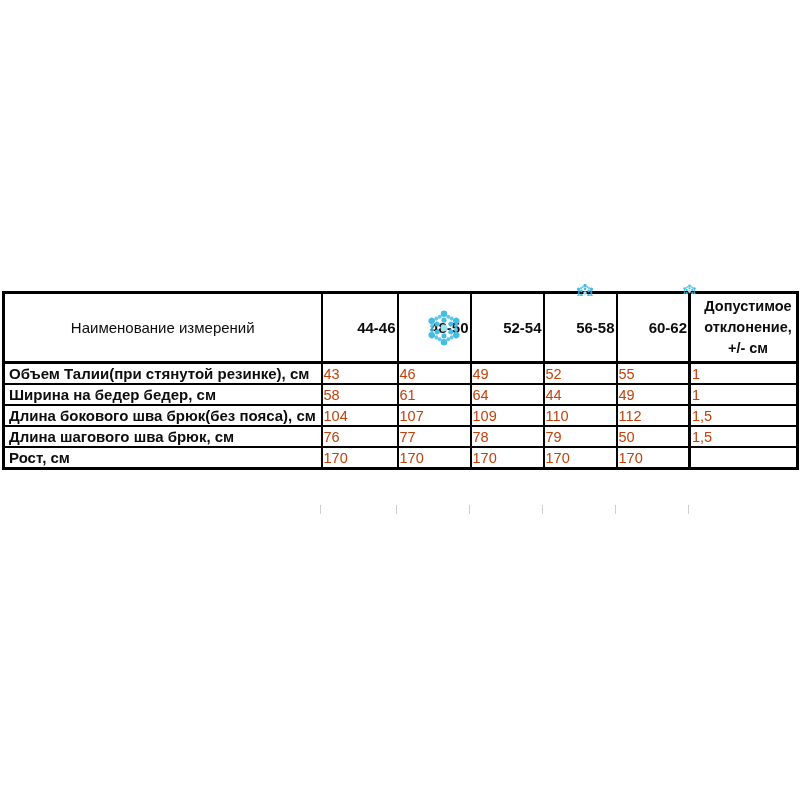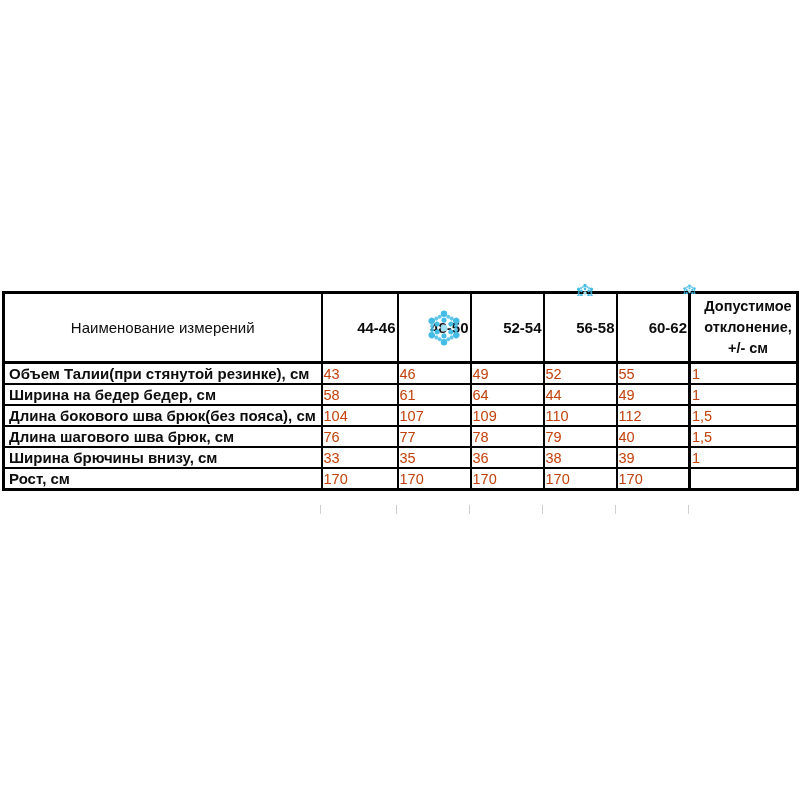--- a/index.html
+++ b/index.html
@@ -129,31 +129,22 @@
         <td class="val">110</td>
         <td class="val">112</td>
         <td class="val dev">1,5</td>
       </tr>
       <tr>
         <td class="lbl">Длина шагового шва брюк, см</td>
         <td class="val">76</td>
         <td class="val">77</td>
         <td class="val">78</td>
         <td class="val">79</td>
-        <td class="val">40</td>
+        <td class="val">50</td>
         <td class="val dev">1,5</td>
-      </tr>
-      <tr>
-        <td class="lbl">Ширина брючины внизу, см</td>
-        <td class="val">33</td>
-        <td class="val">35</td>
-        <td class="val">36</td>
-        <td class="val">38</td>
-        <td class="val">39</td>
-        <td class="val dev">1</td>
       </tr>
       <tr>
         <td class="lbl">Рост, см</td>
         <td class="val">170</td>
         <td class="val">170</td>
         <td class="val">170</td>
         <td class="val">170</td>
         <td class="val">170</td>
         <td class="val dev"></td>
       </tr>

